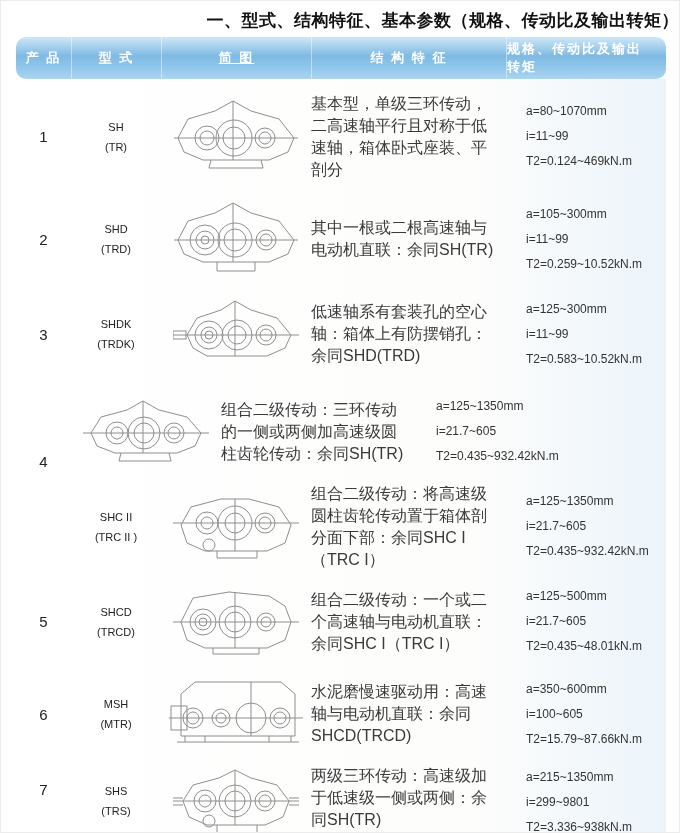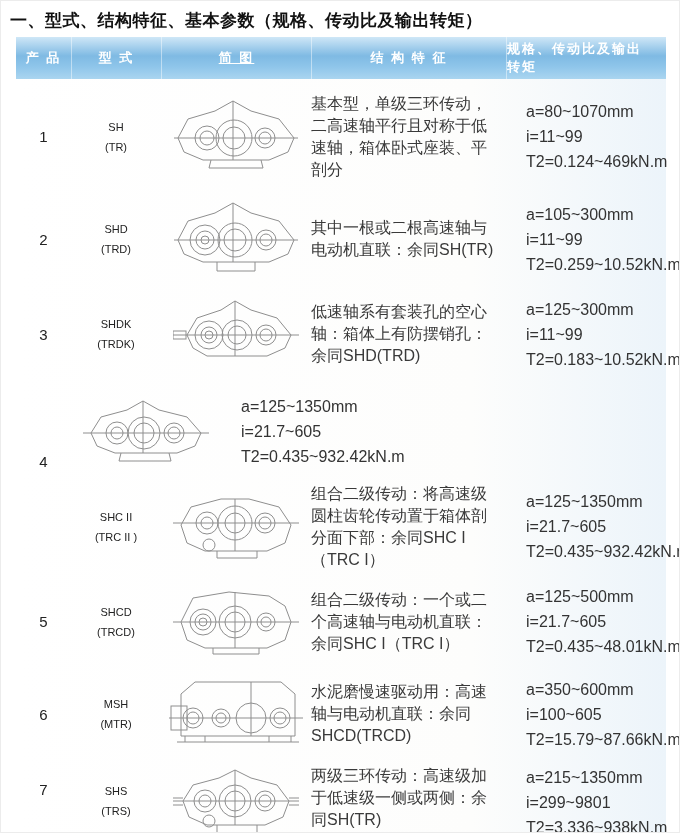--- a/index.html
+++ b/index.html
@@ -5,27 +5,27 @@
   html,body{margin:0;padding:0;}
   body{
     width:680px;height:833px;overflow:hidden;position:relative;
     background:#ffffff;
     font-family:"Liberation Sans","DejaVu Sans",sans-serif;
     color:#222;
   }
   .page{width:680px;height:833px;overflow:hidden;border:1px solid #ececec;box-sizing:border-box;}
   .doc-title{
     margin:8px 0 5px 9px;
-    font-size:17px;font-weight:bold;color:#111;letter-spacing:0.5px;
+    font-size:17px;font-weight:bold;color:#111;letter-spacing:0.5px;text-align:right;
   }
   .table-wrap{margin-left:15px;width:650px;}
   .thead{
     display:flex;height:42px;
     background:linear-gradient(180deg,#cfe7f7 0%,#7fbae3 45%,#8ec5ea 70%,#aad5f0 100%);
-    border-radius:0;
+    border-radius:10px;
   }
   .th{
     display:flex;align-items:center;justify-content:center;
     color:#ffffff;font-weight:bold;font-size:13px;letter-spacing:2px;
     box-sizing:border-box;
   }
   .th + .th{border-left:1px solid rgba(255,255,255,0.45);}
   .c1{width:55px;} .c2{width:90px;} .c3{width:150px;text-decoration:underline;} .c4{width:195px;} .c5{width:144px;}
   .tbody{
     background:linear-gradient(90deg,#ffffff 0%,#fdfdfc 70%,#ecf4fa 100%);
@@ -36,21 +36,21 @@
     box-sizing:border-box;
   }
   .c-no{width:55px;align-items:center;font-size:15px;color:#222;}
   .c-type{width:90px;align-items:center;text-align:center;font-size:11px;line-height:20px;color:#222;}
   .c-diagram{width:150px;align-items:center;}
   .c-feat{
     width:195px;font-size:16px;line-height:22px;color:#3a3a3a;
     justify-content:center;padding-right:6px;
   }
   .c-spec{
-    width:160px;font-size:16px;line-height:25px;color:#333;
+    width:160px;font-size:12px;line-height:25px;color:#333;
     padding-left:20px;justify-content:center;
   }
   .r1{height:115px;} .r2{height:90px;} .r3{height:100px;}
   .rsub{height:95px;} .r5{height:95px;} .r6{height:90px;} .r7{height:85px;}
   .r7 .cell{justify-content:flex-start;padding-top:6px;}
   .r7 .c-no,.r7 .c-type{padding-top:22px;}
   .group{display:flex;}
   .group .gno{
     width:55px;display:flex;align-items:center;justify-content:center;
     font-size:15px;color:#222;
@@ -160,21 +160,21 @@
                 <circle cx="64" cy="41" r="9"></circle>
               <circle cx="93" cy="41" r="10"></circle>
                 <circle cx="93" cy="41" r="6"></circle>
             </g>
           </svg>
         </div>
         <div class="cell c-feat">低速轴系有套装孔的空心轴：箱体上有防摆销孔：余同SHD(TRD)</div>
         <div class="cell c-spec">
           <div>a=125~300mm</div>
           <div>i=11~99</div>
-          <div>T2=0.183~10.52kN.m</div>
+          <div>T2=0.583~10.52kN.m</div>
         </div>
       </div>
 
       <div class="group">
         <div class="gno">
           <span>4</span>
         </div>
         <div class="subrows">
 
           <div class="row rsub">
@@ -187,20 +187,21 @@
                   <circle cx="34" cy="38" r="11"></circle>
                     <circle cx="34" cy="38" r="6"></circle>
                   <circle cx="61" cy="38" r="16"></circle>
                     <circle cx="61" cy="38" r="10"></circle>
                   <circle cx="91" cy="38" r="10"></circle>
                     <circle cx="91" cy="38" r="6"></circle>
                   <path d="M38,58 L36,66 L88,66 L86,58"></path>
                 </g>
               </svg>
             </div>
+            <div class="cell c-feat">组合二级传动：三环传动的一侧或两侧加高速级圆柱齿轮传动：余同SH(TR)</div>
             <div class="cell c-spec">
               <div>a=125~1350mm</div>
               <div>i=21.7~605</div>
               <div>T2=0.435~932.42kN.m</div>
             </div>
           </div>
 
           <div class="row rsub">
             <div class="cell c-type">
               <div>SHC II</div>

